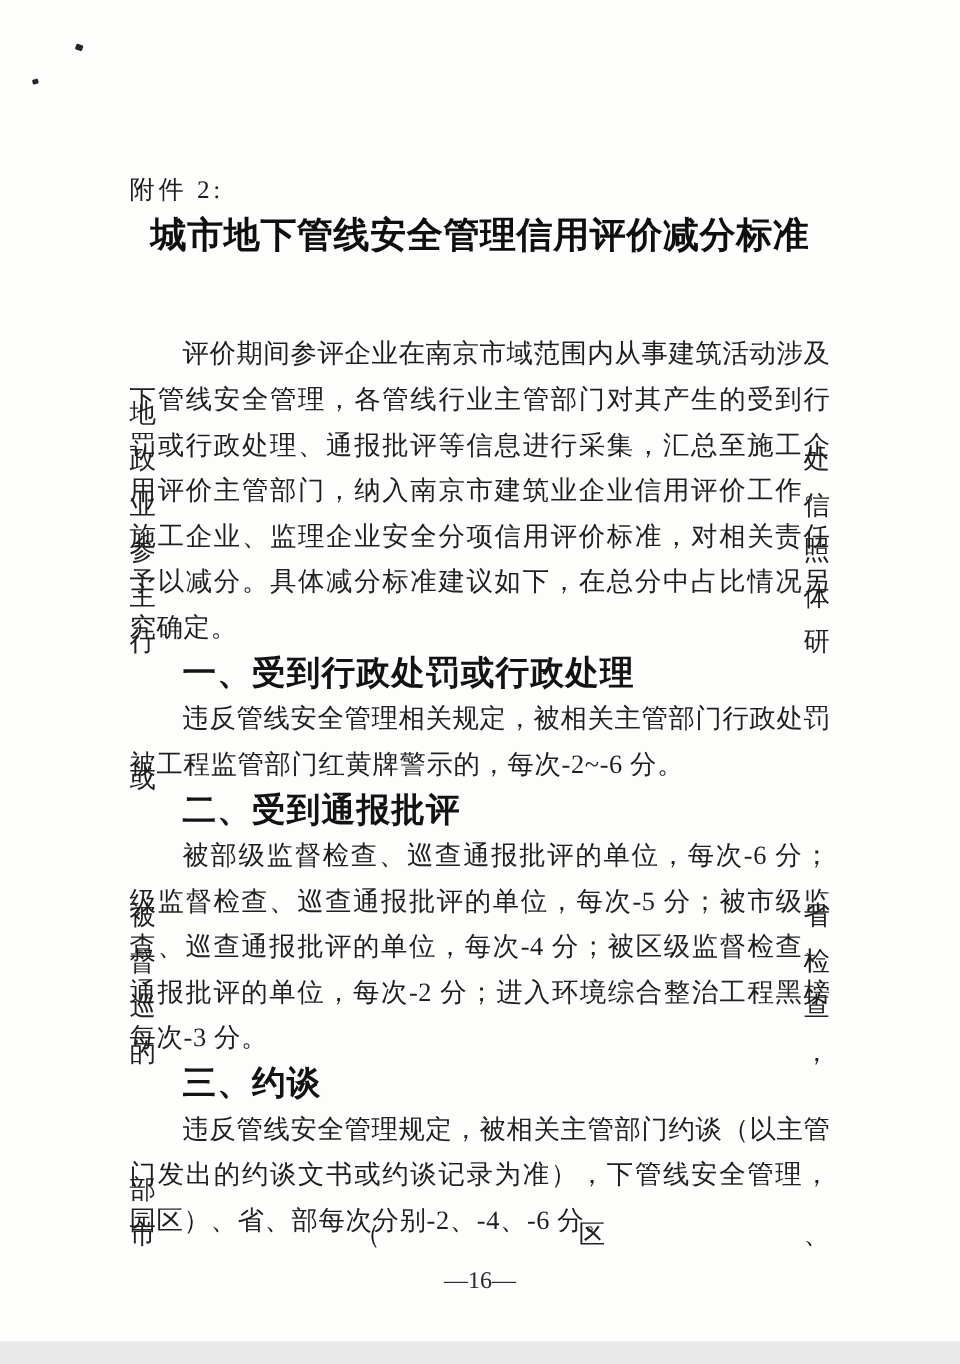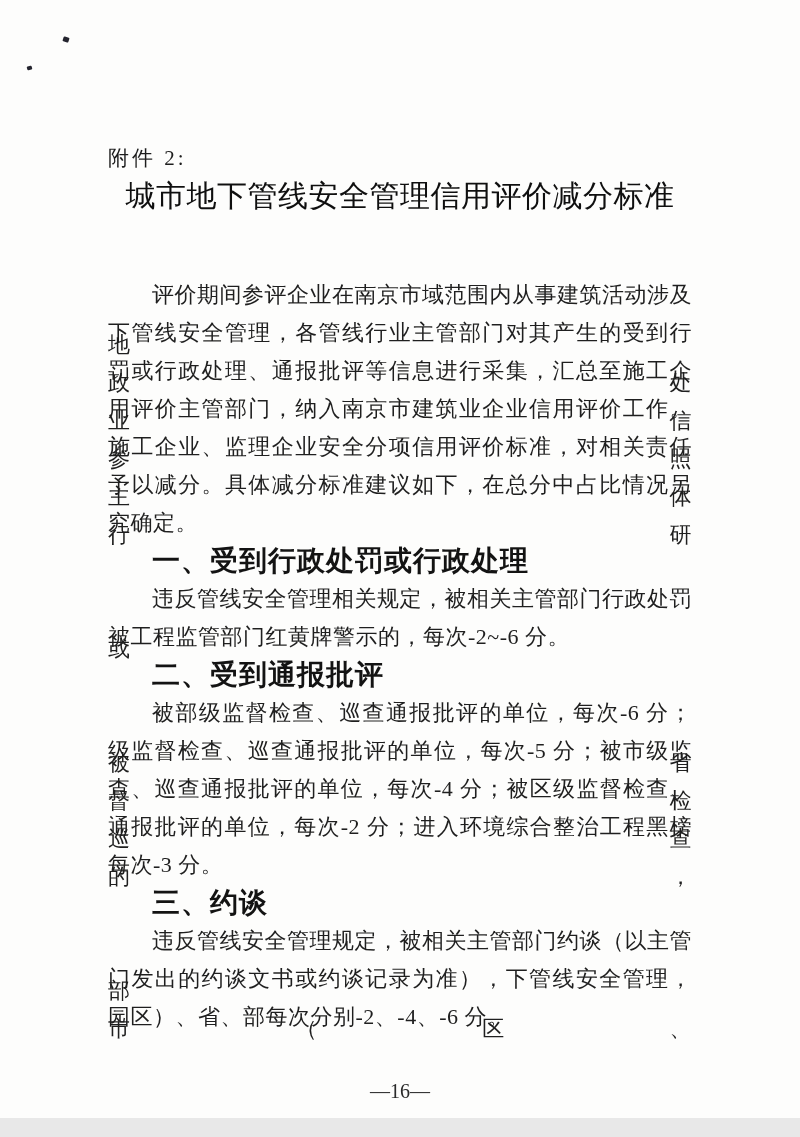--- a/index.html
+++ b/index.html
@@ -34,21 +34,21 @@
     letter-spacing: 3px;
     color: #1d1d1d;
   }
   .doc-title {
     position: absolute;
     left: 104px;
     top: 176px;
     width: 592px;
     text-align: center;
     font-size: 30px;
-    font-weight: normal;
+    font-weight: bold;
     letter-spacing: 0.5px;
     color: #0f0f0f;
     white-space: nowrap;
   }
   .doc-body {
     position: absolute;
     left: 108px;
     top: 270px;
     width: 584px;
   }
@@ -72,21 +72,21 @@
   .line.heading {
     font-family: "Liberation Sans", "DejaVu Sans", sans-serif;
     font-weight: bold;
     font-size: 28px;
     color: #131313;
     letter-spacing: 1px;
   }
   .page-number {
     position: absolute;
     left: 104px;
-    top: 1080px;
+    top: 1056px;
     width: 592px;
     text-align: center;
     font-size: 20px;
     letter-spacing: 0px;
     color: #2a2a2a;
   }
 </style>
 </head>
 <body>
 

